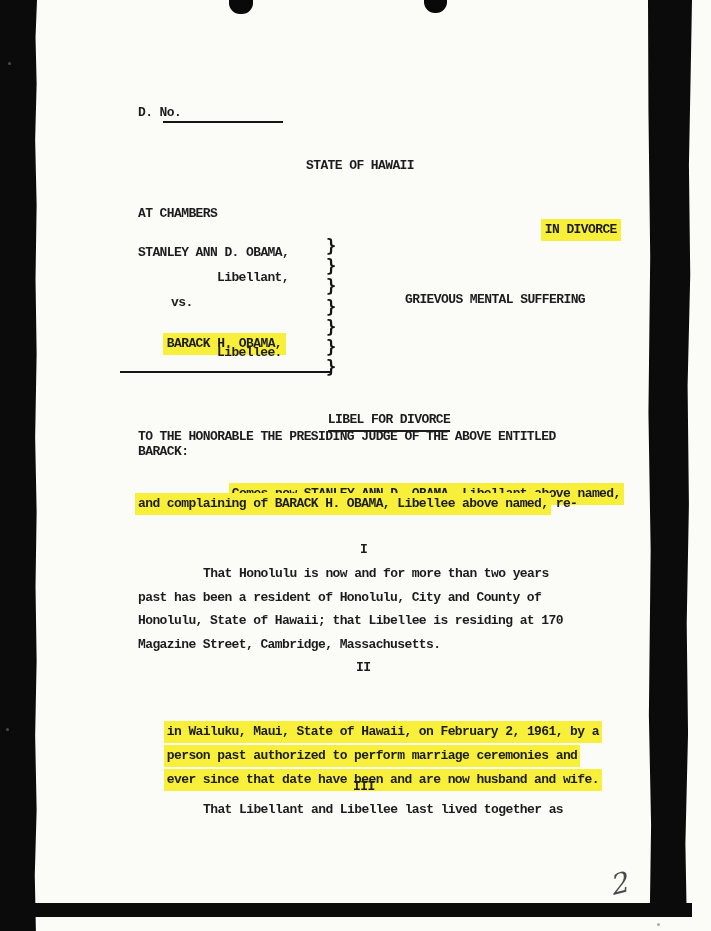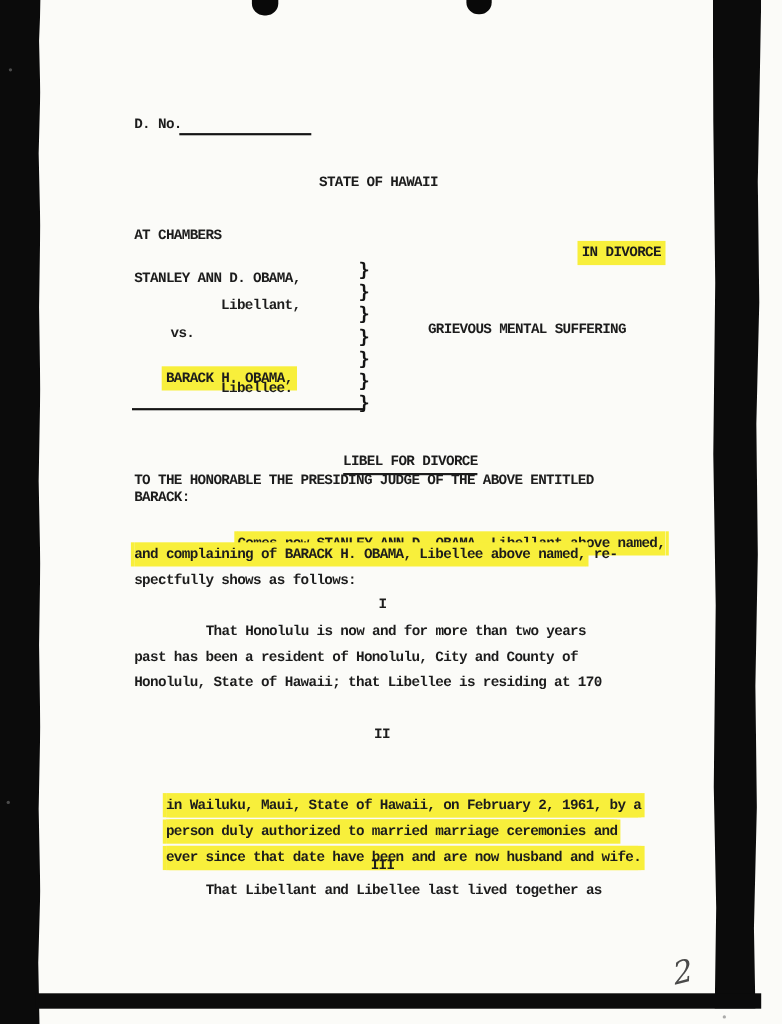--- a/index.html
+++ b/index.html
@@ -22,21 +22,21 @@
   .edge-bottom{left:32px;top:903px;width:660px;height:14px;}
   .hole{position:absolute;top:0;background:#090909;border-radius:0 0 11px 11px;}
   .hole-1{left:229px;width:24px;height:14px;}
   .hole-2{left:424px;width:23px;height:13px;}
   .speck{position:absolute;width:3px;height:3px;background:#777;border-radius:50%;opacity:.6;}
 
   
   .tw{
     position:absolute;white-space:pre;
     font:700 13px/16px "Liberation Mono","DejaVu Sans Mono",monospace;
-    letter-spacing:-0.6px;color:#1c1c1c;
+    letter-spacing:-0.6px;color:#1c1c1c;margin-left:16px;
   }
   .hl{background:#f8ef3b;box-shadow:3px 0 0 #f8ef3b,-3px 0 0 #f8ef3b;padding:3px 0 4px;}
   .hl-box{background:#f8ef3b;padding:3px 4px 4px;margin-left:-4px;}
   .u{border-bottom:2px solid #1c1c1c;padding-bottom:3px;}
   .rule{position:absolute;background:#151515;}
   .brace{
     position:absolute;white-space:pre;
     font:700 17px/20.2px "DejaVu Sans Mono",monospace;
     color:#141414;letter-spacing:0;
   }
@@ -91,33 +91,33 @@
     <span class="u">LIBEL FOR DIVORCE</span>
   </div>
 
   <div class="tw" style="left:122px;top:429px">TO THE HONORABLE THE PRESIDING JUDGE OF THE ABOVE ENTITLED</div>
   <div class="tw" style="left:122px;top:444px">BARACK:</div>
 
   <div class="tw" style="left:187px;top:470px">
     <span class="hl">Comes now STANLEY ANN D. OBAMA, Libellant above named,</span>
   </div>
   <div class="tw" style="left:122px;top:496px"><span class="hl">and complaining of BARACK H. OBAMA, Libellee above named,</span><span> re-</span></div>
-  <div class="tw" style="left:122px;top:520px">spectfully shows as follows:</div>
 
   <div class="tw" style="left:344px;top:542px">I</div>
   <div class="tw" style="left:187px;top:566px">That Honolulu is now and for more than two years</div>
   <div class="tw" style="left:122px;top:590px">past has been a resident of Honolulu, City and County of</div>
   <div class="tw" style="left:122px;top:613px">Honolulu, State of Hawaii; that Libellee is residing at 170</div>
+  <div class="tw" style="left:122px;top:637px">Magazine Street, Cambridge, Massachusetts.</div>
 
   <div class="tw" style="left:340px;top:660px">II</div>
   <div class="tw" style="left:122px;top:708px">
     <span class="hl">in Wailuku, Maui, State of Hawaii, on February 2, 1961, by a</span>
   </div>
   <div class="tw" style="left:122px;top:732px">
-    <span class="hl">person duly authorized to married marriage ceremonies and</span>
+    <span class="hl">person past authorized to perform marriage ceremonies and</span>
   </div>
   <div class="tw" style="left:122px;top:756px">
     <span class="hl">ever since that date have been and are now husband and wife.</span>
   </div>
 
   <div class="tw" style="left:337px;top:779px">III</div>
   <div class="tw" style="left:187px;top:802px">That Libellant and Libellee last lived together as</div>
 
   <div class="handwriting" style="left:612px;top:870px">2</div>
 

